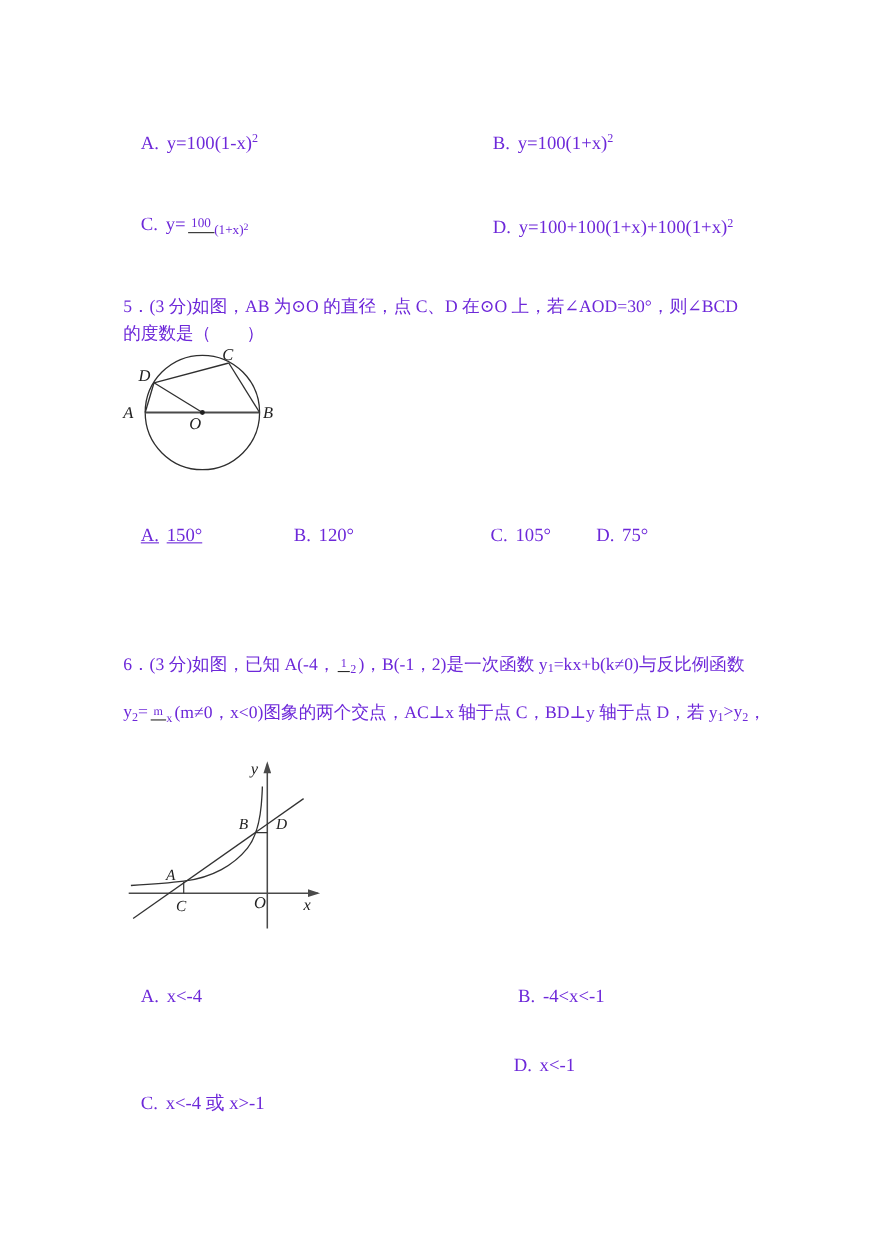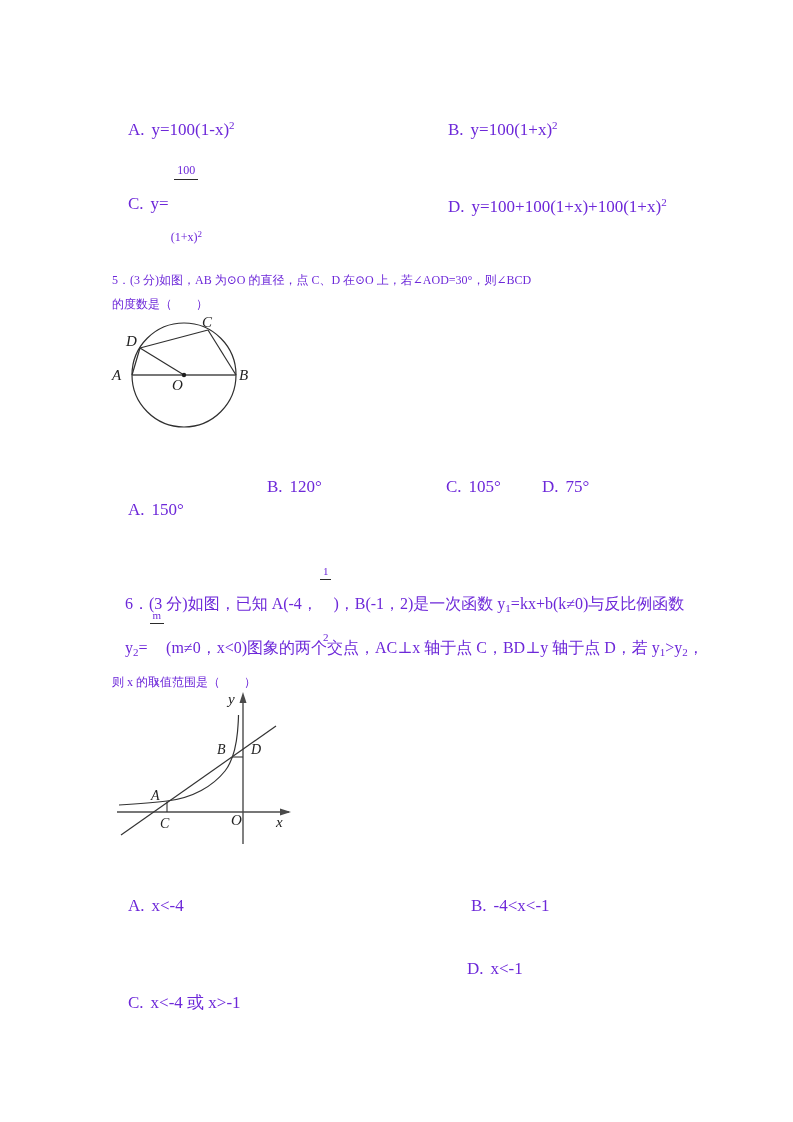--- a/index.html
+++ b/index.html
@@ -5,27 +5,27 @@
   * { margin:0; padding:0; box-sizing:border-box; }
   html,body { background:#ffffff; }
   .page {
     position:relative; width:793px; height:1122px; background:#ffffff;
     font-family:"Liberation Serif","DejaVu Serif",serif; color:#6d28d9; overflow:hidden;
   }
   .abs { position:absolute; }
   .opt { font-size:17px; white-space:nowrap; }
   .opt .lbl { margin-right:7px; }
   .optflex { display:flex; align-items:center; }
-  .stem { font-size:12px; line-height:24px; white-space:nowrap; }
-  .fline { display:flex; align-items:center; font-size:16px; white-space:nowrap;margin-left:13px; }
+  .stem { font-size:16px; line-height:24px; white-space:nowrap; }
+  .fline { display:flex; align-items:center; font-size:16px; white-space:nowrap; }
   .sup { font-size:11px; position:relative; top:-6px; }
   .sup2 { font-size:9px; position:relative; top:-4px; }
   .sub { font-size:11px; position:relative; top:4px; }
-  .frac { display:inline-flex; flex-direction:column; align-items:center;
-          font-size:11px; line-height:1.15; margin:0 2px; align-self:center;gap:40px; }
+  .frac { display:inline-flex; flex-direction:row; align-items:center;
+          font-size:11px; line-height:1.15; margin:0 2px; align-self:center; }
   .frac .num { border-bottom:1px solid #2a2a2a; padding:0 3px 1px; display:block; text-align:center; }
   .frac .den { padding-top:11px; display:block; text-align:center; }
   .fracC { font-size:12px; }
   svg text { font-family:"Liberation Serif","DejaVu Serif",serif; font-style:italic; fill:#222222; }
 </style>
 </head>
 <body>
 
 <div class="page">
 
@@ -63,21 +63,21 @@
     <line x1="100" y1="15" x2="128" y2="60" stroke="#2f2f2f" stroke-width="1.2"></line>
     <line x1="32" y1="33" x2="76" y2="60" stroke="#2f2f2f" stroke-width="1.2"></line>
     <circle cx="76" cy="60" r="2.2" fill="#1f1f1f"></circle>
     <text x="4" y="65" font-size="15">A</text>
     <text x="131" y="65" font-size="15">B</text>
     <text x="94" y="12" font-size="15">C</text>
     <text x="18" y="31" font-size="15">D</text>
     <text x="64" y="75" font-size="15">O</text>
   </svg>
 
-  <div class="abs opt" style="left:128px; top:500px;">
+  <div class="abs opt" style="left:128px; top:477px;text-decoration:underline;">
     <span class="lbl">A.</span><span>150°</span>
   </div>
   <div class="abs opt" style="left:267px; top:477px;">
     <span class="lbl">B.</span><span>120°</span>
   </div>
   <div class="abs opt" style="left:405px; top:477px;margin-left:41px;">
     <span class="lbl">C.</span><span>105°</span>
   </div>
   <div class="abs opt" style="left:542px; top:477px;">
     <span class="lbl">D.</span><span>75°</span>
@@ -102,21 +102,20 @@
         <span class="num">m</span>
         <span class="den">x</span>
       </span>
       <span>(m≠0，x&lt;0)图象的两个交点，AC⊥x 轴于点 C，BD⊥y 轴于点 D，若 y</span>
       <span class="sub">1</span>
       <span>&gt;y</span>
       <span class="sub">2</span>
       <span>，</span>
   </div>
 
-  <div class="abs stem" style="left:112px; top:670px;">则 x 的取值范围是（　　）</div>
 
   <svg class="abs" style="left:105px; top:690px;" width="200" height="158" viewBox="0 0 200 158">
 
     <line x1="138" y1="5" x2="138" y2="154" stroke="#4a4a4a" stroke-width="1.4"></line>
     <polygon points="138,2 134.5,13 141.5,13" fill="#4a4a4a"></polygon>
     <line x1="12" y1="122" x2="184" y2="122" stroke="#4a4a4a" stroke-width="1.4"></line>
     <polygon points="186,122 175,118.5 175,125.5" fill="#4a4a4a"></polygon>
 
     <line x1="16" y1="145" x2="171" y2="36" stroke="#333333" stroke-width="1.2"></line>
 

